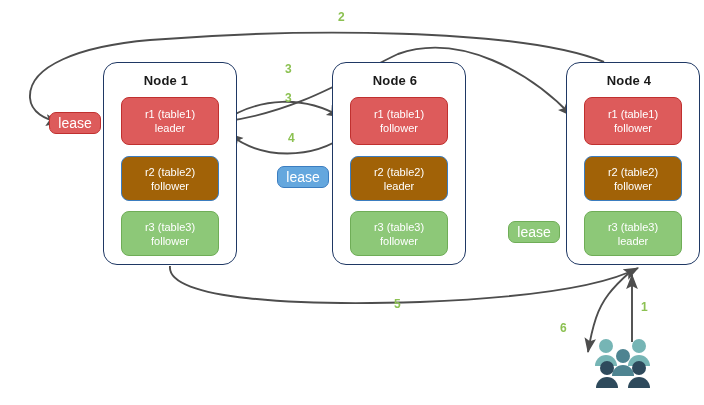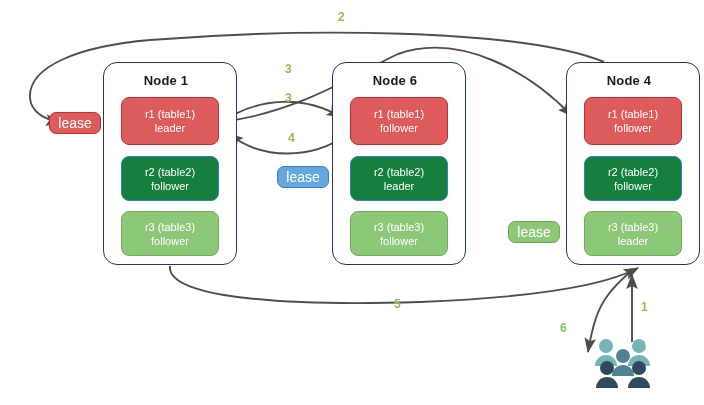--- a/index.html
+++ b/index.html
@@ -54,21 +54,21 @@
     justify-content: center;
     color: #ffffff;
     font-size: 11px;
     line-height: 14px;
     text-align: center;
     border-width: 1.4px;
     border-style: solid;
   }
   .range-box .ln { display: block; white-space: nowrap; }
   .r-red   { background: #dd5b5b; border-color: #c0302f; }
-  .r-blue  { background: #15803d; border-color: #3b7dc0; }
+  .r-blue  { background: #a16207; border-color: #3b7dc0; }
   .r-green { background: #8dc878; border-color: #6fad57; }
 
   .lease-box {
     position: absolute;
     box-sizing: border-box;
     border-radius: 7px;
     display: flex;
     align-items: center;
     justify-content: center;
     color: #ffffff;

